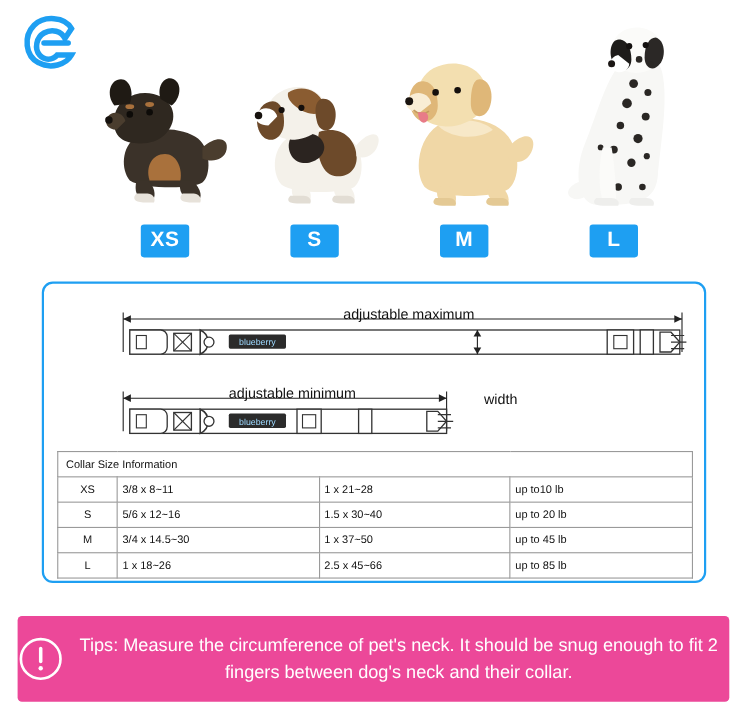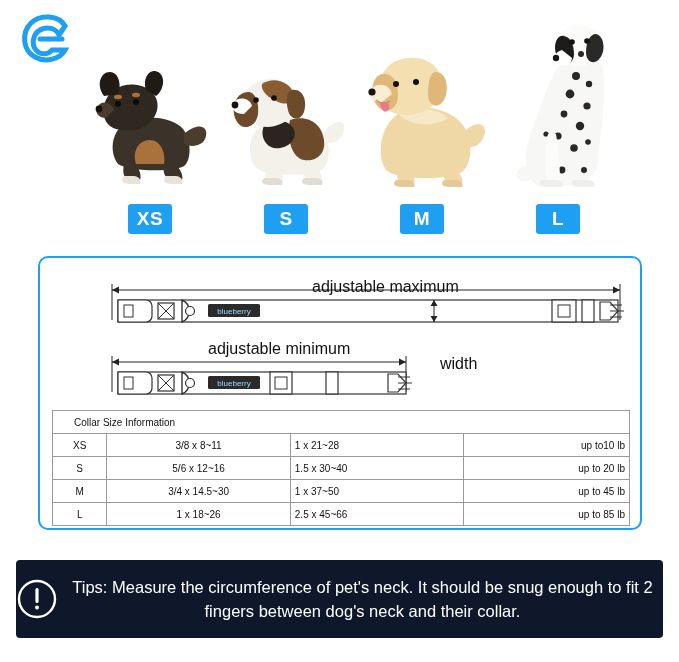--- a/index.html
+++ b/index.html
@@ -78,26 +78,26 @@
   }
   .diagram {
     position: absolute;
     left: 0;
     top: 0;
     width: 600px;
     height: 150px;
   }
   .dim-label {
     position: absolute;
-    font-size: 16px;
+    font-size: 13px;
     color: #111;
     white-space: nowrap;
   }
   #lbl-max { left: 272px; top: 20px; }
-  #lbl-min { left: 168px; top: 82px; }
+  #lbl-min { left: 168px; top: 92px; }
   #lbl-width { left: 400px; top: 50px; margin-top: 47px; }
 
   
   .tbl-wrap {
     position: absolute;
     left: 12px;
     top: 152px;
     width: 578px;
   }
   table {
@@ -108,36 +108,36 @@
   td, th {
     border: 1px solid #9a9a9a;
     padding: 3px 4px;
     height: 16px;
     font-weight: normal;
     color: #111;
   }
   .tbl-title td {
     text-align: left;
     font-size: 10px;
-    padding-left: 21px;
+    padding-left: 7px;
   }
   .hdr td { text-align: center; }
   .c-size  { width: 48px;  text-align: center; }
-  .c-in    { width: 186px; text-align: center; }
+  .c-in    { width: 186px; text-align: left; }
   .c-cm    { width: 176px; text-align: left; }
-  .c-wt    { width: 168px; text-align: right; }
+  .c-wt    { width: 168px; text-align: left; }
 
   
   .tipbar {
     position: absolute;
     left: 16px;
     top: 560px;
     width: 647px;
     height: 78px;
-    background: #0f172a;
+    background: #ec4899;
     border-radius: 4px;
     display: flex;
     align-items: center;
     box-sizing: border-box;
     padding: 0 0;
   }
   .tip-icon {
     flex: 0 0 auto;
     width: 42px;
     height: 42px;

